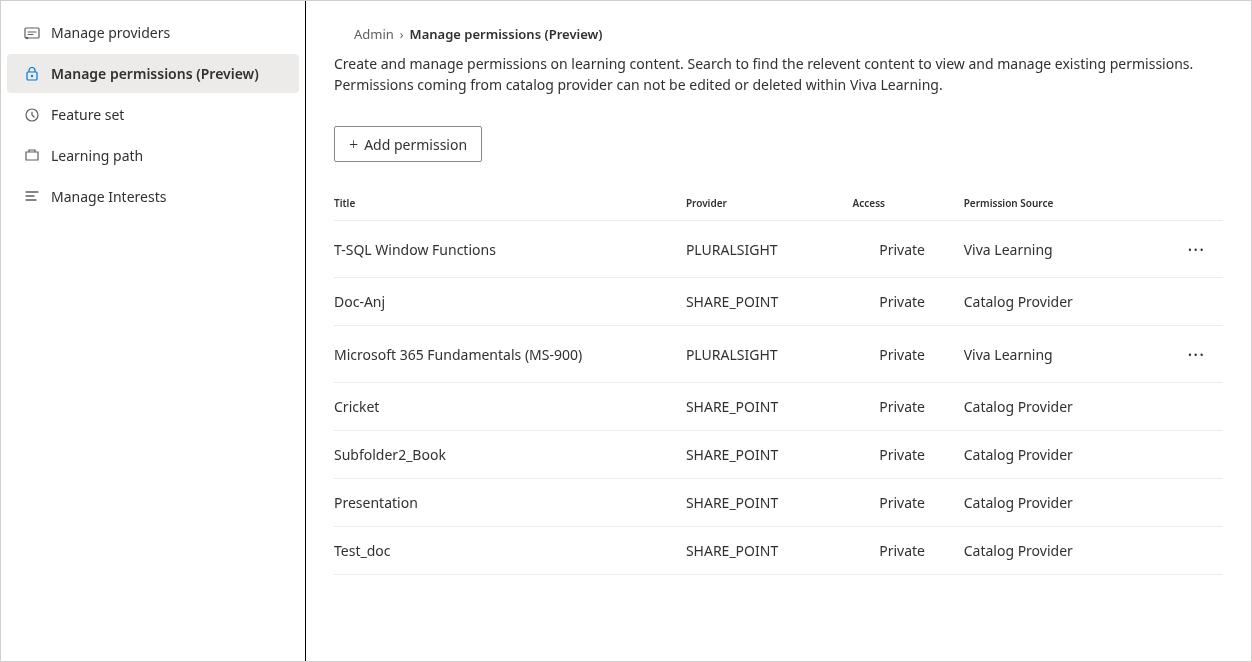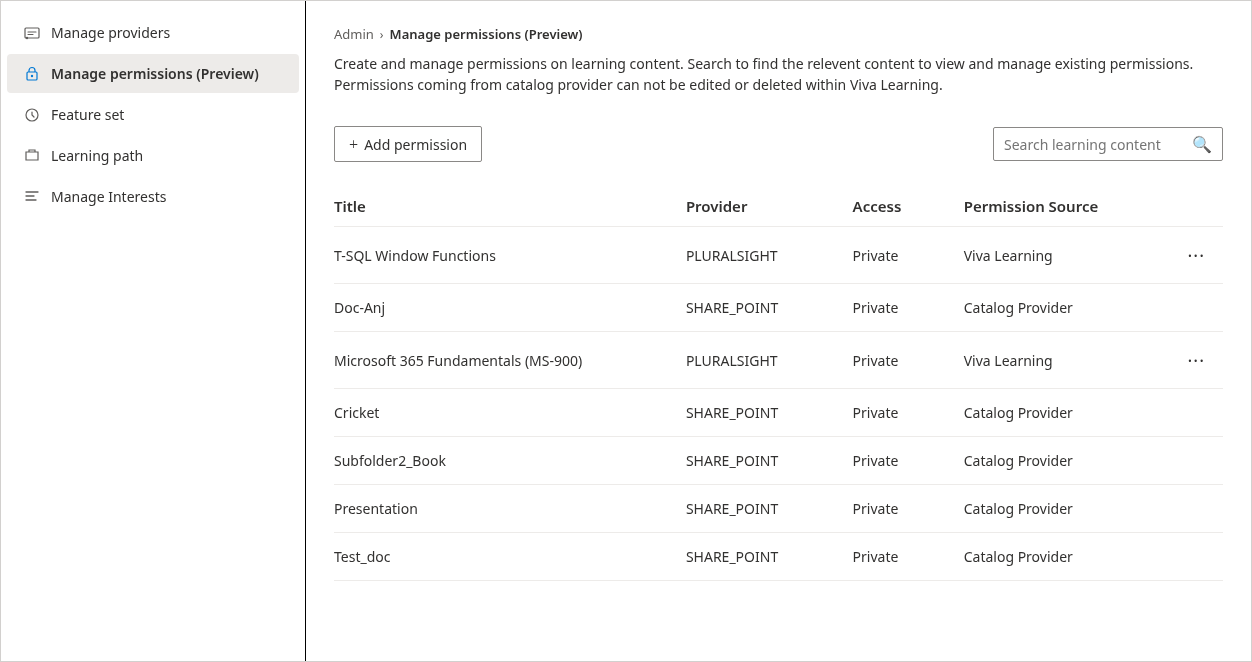--- a/index.html
+++ b/index.html
@@ -58,20 +58,21 @@
     }
 
     
     .breadcrumb {
       display: flex;
       align-items: flex-end;
       gap: 6px;
       font-size: 13px;
       color: #605e5c;
       margin-bottom: 10px;
+      margin-left: 20px;
     }
     .breadcrumb-current {
       font-weight: 600;
       color: #323130;
     }
     .breadcrumb-chevron {
       color: #605e5c;
       font-size: 12px;
     }
 
@@ -135,38 +136,38 @@
     }
 
     
     .table {
       width: 100%;
       border-collapse: collapse;
     }
     .table th {
       text-align: left;
       font-weight: 600;
-      font-size: 15px;
+      font-size: 10px;
       color: #323130;
       padding: 10px 12px 10px 0;
       border-bottom: 1px solid #edebe9;
     }
     .table td {
       padding: 14px 12px 14px 0;
       border-bottom: 1px solid #edebe9;
       font-size: 14px;
       color: #323130;
       vertical-align: middle;
     }
     .table tr:last-child td {
       border-bottom: 1px solid #edebe9;
     }
     .col-title { width: 38%; }
     .col-provider { width: 18%; margin-left: 10px; }
-    .col-access { width: 12%; }
+    .col-access { width: 12%; text-align: center; }
     .col-source { width: 22%; }
     .col-actions { width: 6%; text-align: right; }
 
     .more-btn {
       background: none;
       border: none;
       cursor: pointer;
       font-size: 18px;
       color: #323130;
       padding: 2px 6px;
@@ -237,24 +238,20 @@
   </div>
 
   <p class="description">Create and manage permissions on learning content. Search to find the relevent content to view and manage existing permissions. Permissions coming from catalog provider can not be edited or deleted within Viva Learning.</p>
 
   <div class="toolbar">
     <button class="add-permission-btn">
       <span class="plus-icon">+</span>
       <span>Add permission</span>
     </button>
 
-    <div class="search-box">
-      <input class="search-input" type="text" placeholder="Search learning content" style="">
-      <span class="search-icon">🔍</span>
-    </div>
   </div>
 
   <table class="table">
     <thead>
       <tr>
         <th class="col-title">Title</th>
         <th class="col-provider">Provider</th>
         <th class="col-access">Access</th>
         <th class="col-source">Permission Source</th>
         <th class="col-actions"></th>

